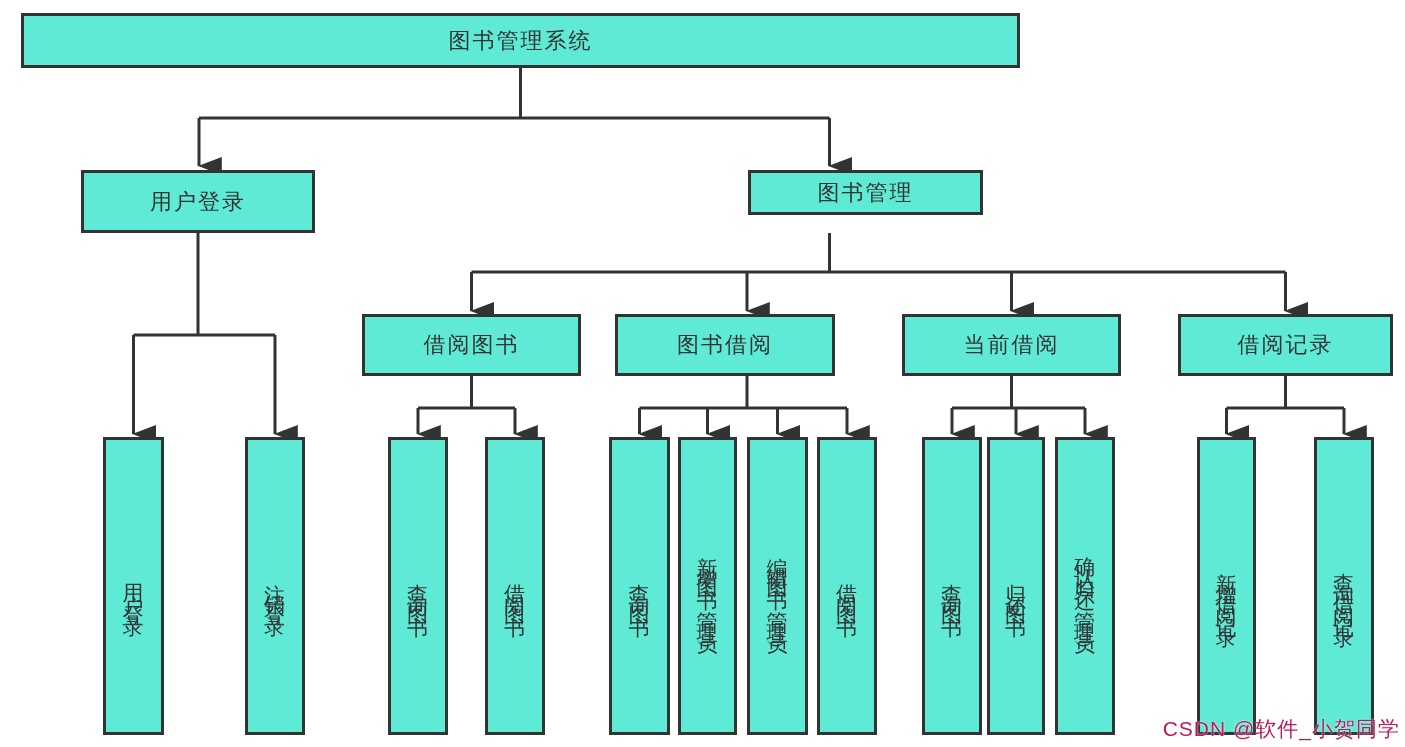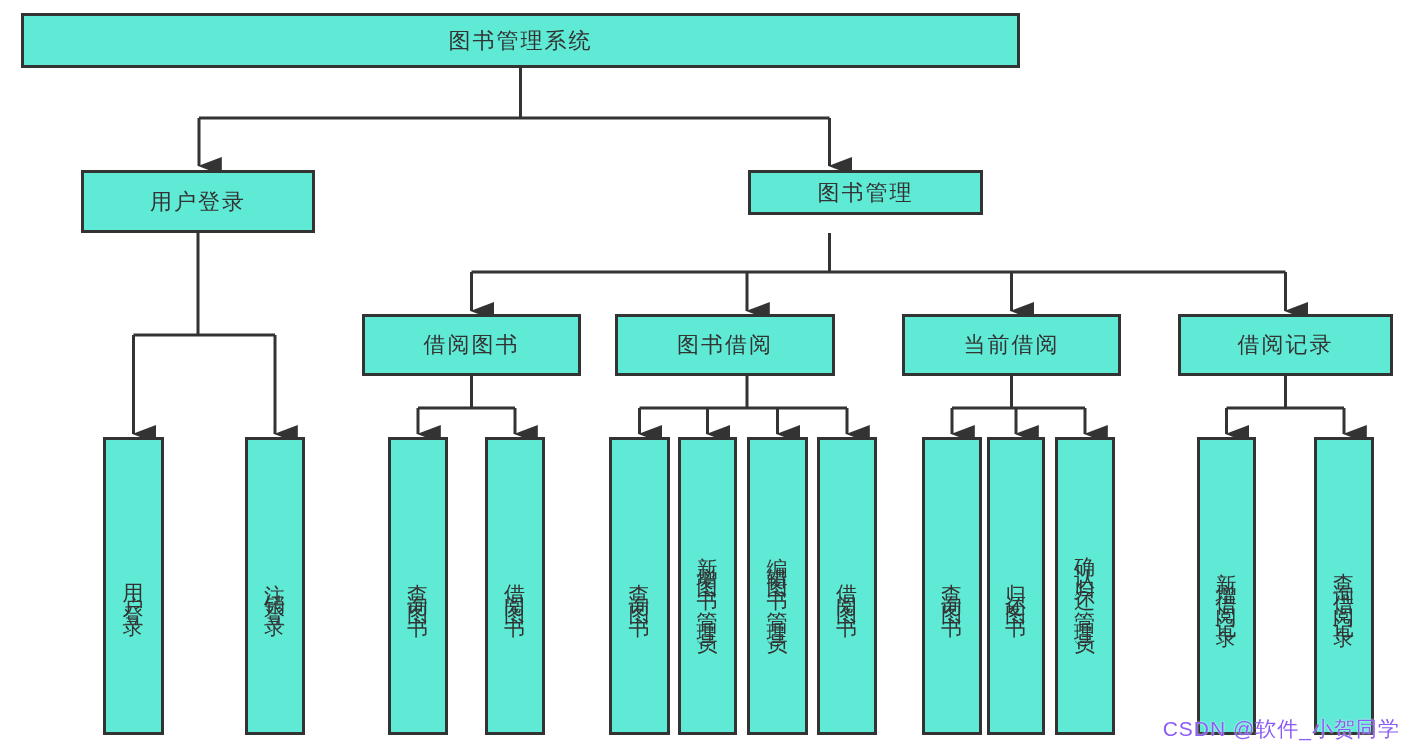--- a/index.html
+++ b/index.html
@@ -13,21 +13,21 @@
     display:flex;align-items:center;justify-content:center;z-index:2;
   }
   .hbox{font-size:22px;letter-spacing:2px;}
   .vbox{
     top:437px;height:298px;font-size:21px;letter-spacing:11px;
     writing-mode:vertical-rl;text-orientation:mixed;line-height:1;
     padding-top:6px;
   }
   .watermark{
     position:absolute;right:5px;bottom:4px;z-index:6;
-    font-size:21px;color:#8b5cf6;letter-spacing:1px;white-space:nowrap;
+    font-size:21px;color:#be185d;letter-spacing:1px;white-space:nowrap;
     text-shadow:0 0 2px #ffffff;
   }
 </style>
 </head>
 <body>
 
 <div id="canvas">
 
   <svg id="wires" width="1405" height="747" viewBox="0 0 1405 747">
     <defs>

